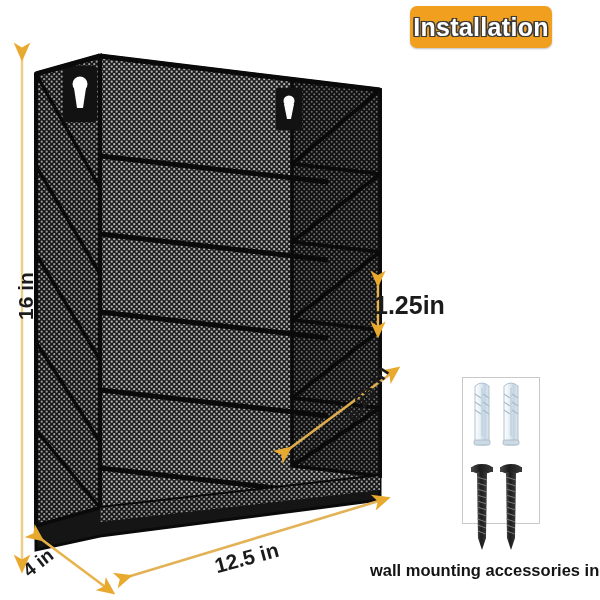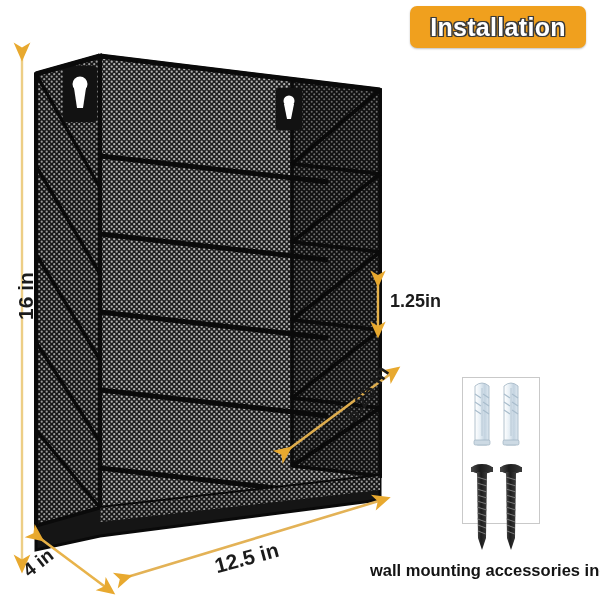--- a/index.html
+++ b/index.html
@@ -14,21 +14,21 @@
     background: #ffffff;
     overflow: hidden;
     font-family: "Liberation Sans", sans-serif;
   }
 
   
   .badge {
     position: absolute;
     left: 410px;
     top: 6px;
-    width: 176px;
+    width: 142px;
     height: 42px;
     background: #f0a01e;
     border-radius: 7px;
     display: flex;
     align-items: center;
     justify-content: center;
     box-shadow: 0 1px 2px rgba(0,0,0,0.25);
   }
   .badge-label {
     font-size: 25px;
@@ -80,23 +80,23 @@
     font-size: 21px;
     transform: rotate(-15deg);
   }
   .dim-625in {
     left: 336px;
     top: 382px;
     font-size: 20px;
     transform: rotate(-56deg);
   }
   .dim-125in-small {
-    left: 390px;
+    left: 374px;
     top: 291px;
-    font-size: 18px;
+    font-size: 25px;
   }
 
   
   .accessory-box {
     position: absolute;
     left: 462px;
     top: 377px;
     width: 78px;
     height: 147px;
     border: 1.5px solid #c9c9c9;

